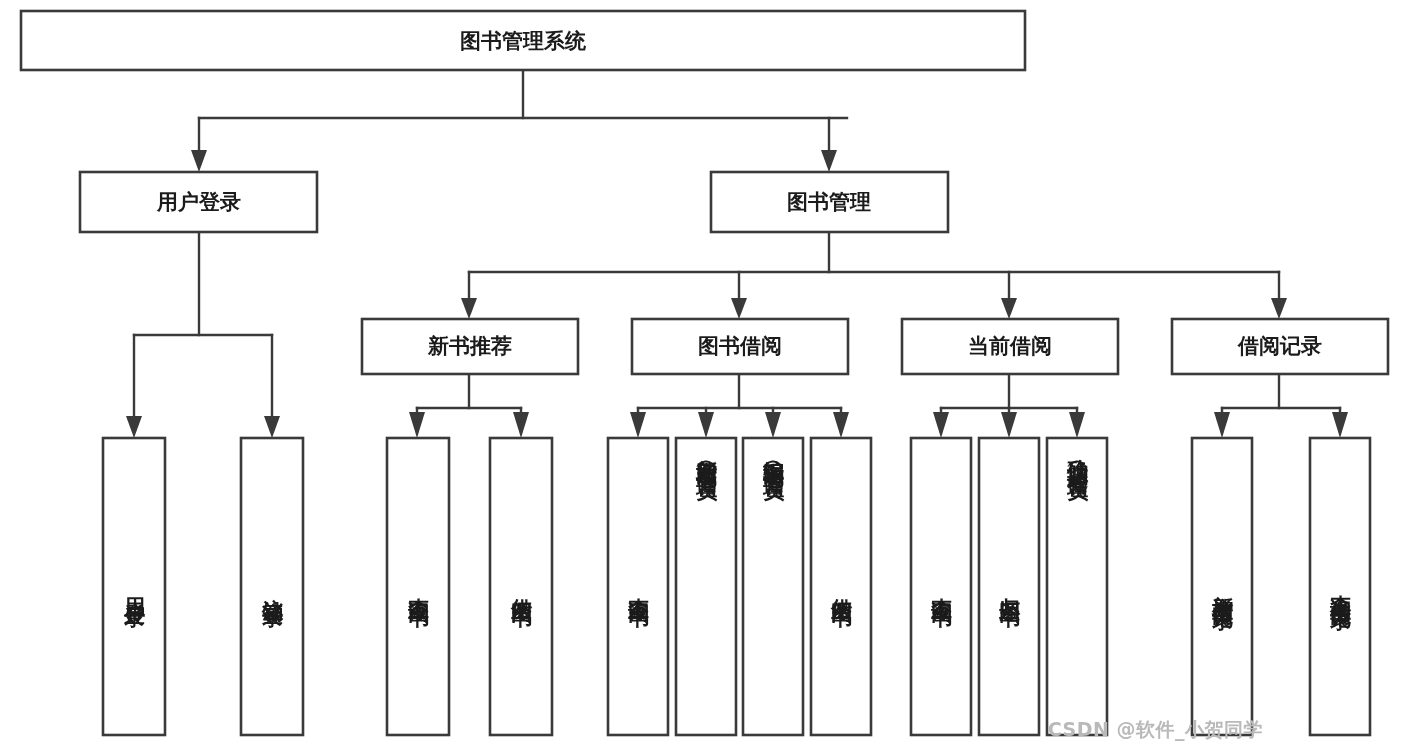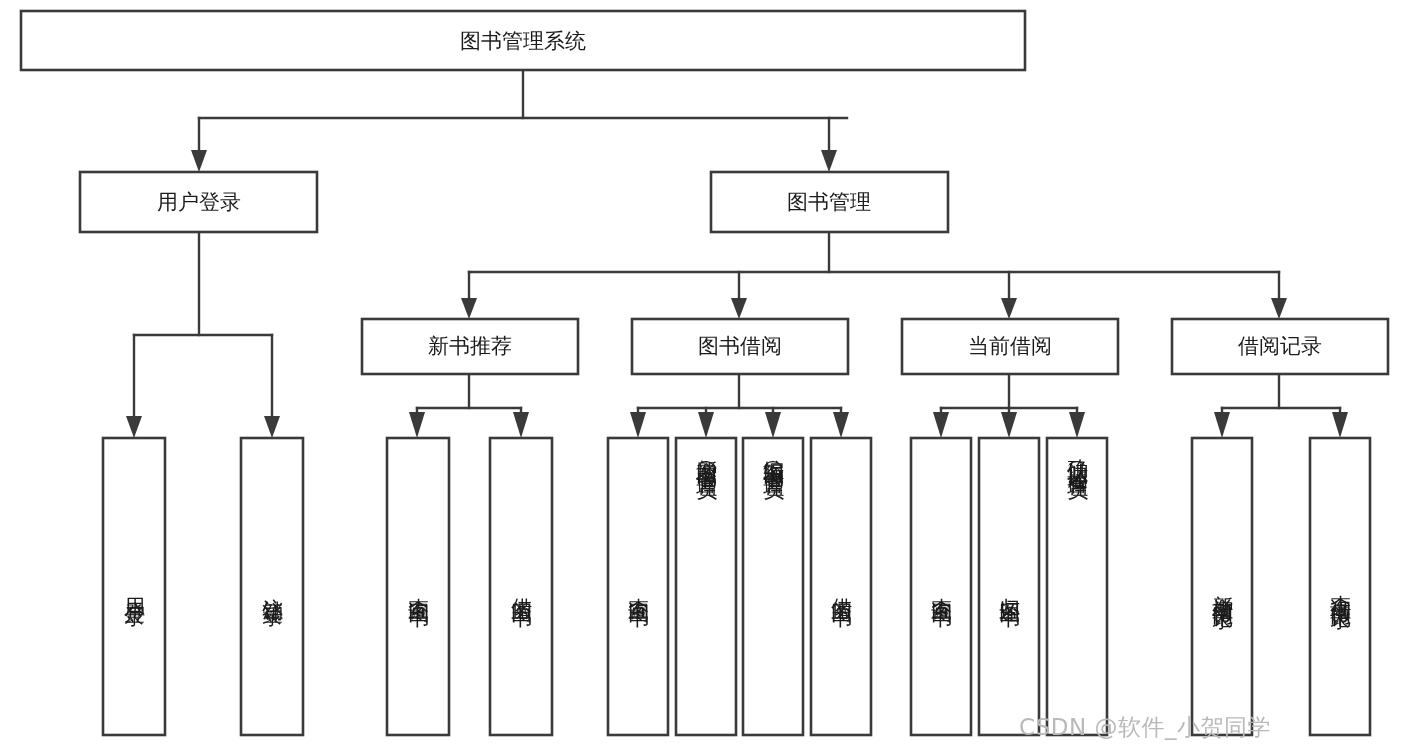--- a/index.html
+++ b/index.html
@@ -11,20 +11,21 @@
     width: 1405px;
     height: 747px;
     font-family: "DejaVu Sans", "Liberation Sans", sans-serif;
     overflow: hidden;
   }
   #diagram-root {
     position: relative;
     width: 1287px;
     height: 747px;
     background: #ffffff;
+    font-weight: bold;
   }
   svg.diagram-svg {
     position: absolute;
     left: 0;
     top: 0;
     width: 1405px;
     height: 747px;
     display: block;
   }
   .node-box {
@@ -65,24 +66,24 @@
     text-align: center;
     white-space: nowrap;
     pointer-events: none;
   }
   .leaf-label.align-top {
     justify-content: flex-start;
     padding-top: 4px;
   }
   .watermark {
     position: absolute;
-    right: 16px;
+    right: 24px;
     bottom: 4px;
     font-family: "DejaVu Sans", "Liberation Sans", sans-serif;
-    font-size: 23px;
+    font-size: 19px;
     color: #b9b9b9;
     white-space: nowrap;
     letter-spacing: 0.5px;
   }
 </style>
 </head>
 <body>
 
 <div id="diagram-root">
 

